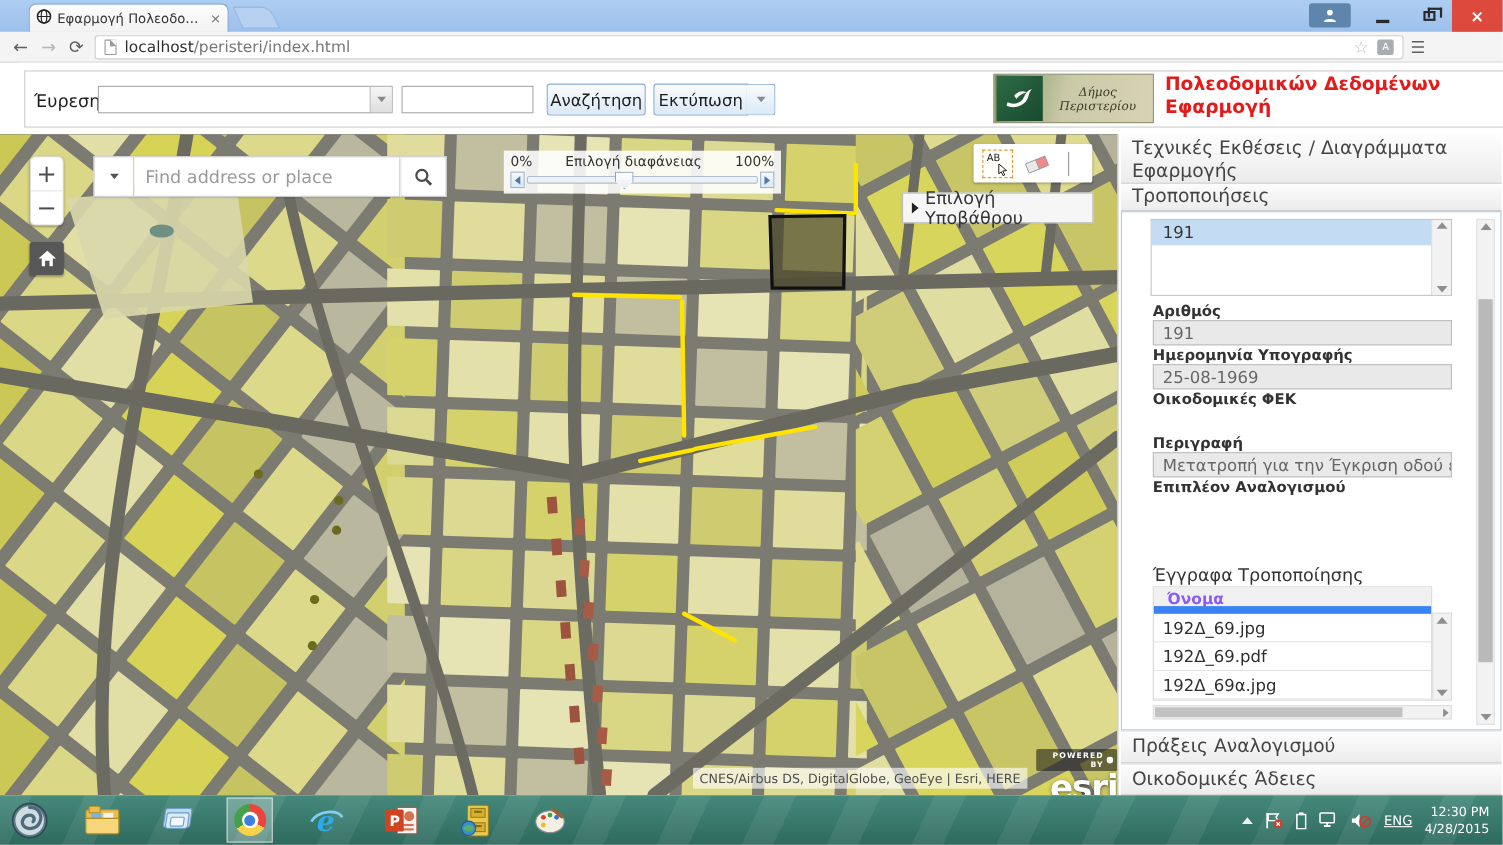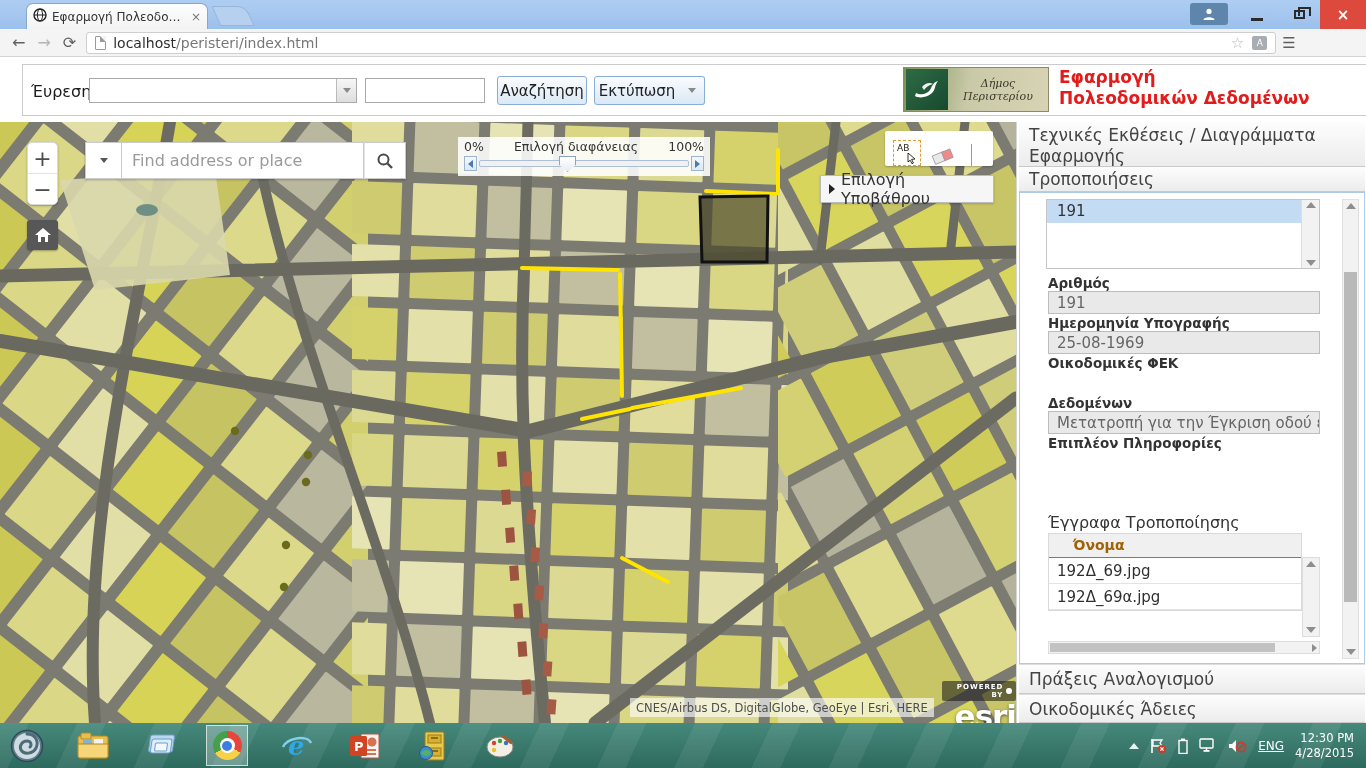--- a/index.html
+++ b/index.html
@@ -79,21 +79,21 @@
   .sliderbox { position:absolute; left:458px; top:15px; width:252px; height:39px; background:rgba(255,255,255,.88); padding:2px 6px; }
   .sliderbox .labels { display:flex; justify-content:space-between; font-size:12.5px; color:#333; }
   .slider-row { display:flex; align-items:center; margin-top:2px; gap:2px; }
   .sl-arrow { width:13px; height:15px; background:linear-gradient(#f4f8fc,#dce8f4); border:1px solid #9db6cf; display:flex; align-items:center; justify-content:center; }
   .tri-l { width:0;height:0;border-top:4px solid transparent;border-bottom:4px solid transparent;border-right:5px solid #4a7ab0; }
   .tri-r { width:0;height:0;border-top:4px solid transparent;border-bottom:4px solid transparent;border-left:5px solid #4a7ab0; }
   .sl-track { position:relative; flex:1; height:7px; background:#eef2f7; border:1px solid #aebfd2; border-radius:2px; }
   .sl-thumb { position:absolute; left:38%; top:-5px; width:17px; height:16px; background:linear-gradient(#fff,#e8edf3);
     border:1px solid #8aa3c0; clip-path:polygon(0 0,100% 0,100% 55%,50% 100%,0 55%); }
   .maptools { position:absolute; left:885px; top:9px; width:108px; height:35px; background:#fff; border-radius:2px;
-    display:flex; align-items:flex-end; gap:9px; padding:0 8px; box-shadow:0 1px 2px rgba(0,0,0,.25); }
+    display:flex; align-items:center; gap:9px; padding:0 8px; box-shadow:0 1px 2px rgba(0,0,0,.25); }
   .tool-ab { width:28px; height:26px; border:1px dashed #e49a3c; background:#fffef8; position:relative; font-size:9px; color:#222; text-align:center; }
   .tool-ab .ab { position:absolute; left:3px; top:2px; letter-spacing:0; }
   .tool-sep { width:1px; height:22px; background:#9a9a9a; margin-left:6px; }
   .basemapbtn { position:absolute; left:820px; top:53px; width:174px; height:28px; background:#f6f6f6; border:1px solid #bbb;
     display:flex; align-items:center; gap:6px; padding:0 8px; font-size:16px; color:#333; box-shadow:0 1px 2px rgba(0,0,0,.2); }
   .tri-r-dark { width:0;height:0;border-top:5px solid transparent;border-bottom:5px solid transparent;border-left:6px solid #222; }
   .attrib { position:absolute; left:630px; top:576px; height:19px; background:rgba(255,255,255,.62); font-size:11.5px; color:#4d4d4d;
     display:flex; align-items:center; padding:0 6px; white-space:nowrap; }
   .esri { position:absolute; left:942px; top:552px; text-align:right; }
   .esri .pby { display:inline-flex; align-items:center; gap:3px; background:rgba(20,20,20,.55); color:#fff; font-size:7px; font-weight:bold;
@@ -115,21 +115,21 @@
   .mini-scroll { position:absolute; right:0; top:0; width:18px; height:100%; background:#f2f2f2; border-left:1px solid #ddd; }
   .mini-scroll .up { position:absolute; top:2px; left:4px; }
   .mini-scroll .dn { position:absolute; bottom:2px; left:4px; }
   .tri-up { width:0;height:0;border-left:5px solid transparent;border-right:5px solid transparent;border-bottom:6px solid #8e8e8e; }
   .tri-dn { width:0;height:0;border-left:5px solid transparent;border-right:5px solid transparent;border-top:6px solid #8e8e8e; }
   .flabel { position:absolute; left:28px; font-size:13.5px; font-weight:bold; color:#333; }
   .fvalue { position:absolute; left:28px; width:272px; height:23px; background:#e9e9e9; border:1px solid #bdbdbd; font-size:15px; color:#666;
     padding:2px 8px 0; white-space:nowrap; overflow:hidden; }
   .docs-title { position:absolute; left:28px; top:320px; font-size:16px; color:#333; }
   .docs-table { position:absolute; left:28px; top:340px; width:254px; border:1px solid #d9d9d9; background:#fff; }
-  .docs-head { height:24px; background:#f0f0f0; border-bottom:1px solid #3b82f6; font-size:14px; font-weight:bold; color:#a16207; padding:3px 0 0 24px; }
+  .docs-head { height:24px; background:#f0f0f0; border-bottom:7px solid #3b82f6; font-size:14px; font-weight:bold; color:#8b5cf6; padding:3px 0 0 12px; }
   .docs-row { height:26px; border-bottom:1px solid #e3e3e3; font-size:15px; color:#2f2f2f; padding:4px 0 0 8px; }
   .docs-vscroll { position:absolute; left:282px; top:364px; width:18px; height:80px; background:#f2f2f2; border:1px solid #ddd; }
   .docs-hscroll { position:absolute; left:28px; top:448px; width:272px; height:13px; background:#f2f2f2; border:1px solid #ddd; }
   .docs-hscroll .thumb { position:absolute; left:1px; top:1px; width:225px; height:9px; background:#c2c2c2; }
   .docs-hscroll .ar { position:absolute; right:2px; top:2px; }
   .tri-r-s { width:0;height:0;border-top:4px solid transparent;border-bottom:4px solid transparent;border-left:5px solid #8e8e8e; }
   .outer-scroll { position:absolute; left:322px; top:6px; width:17px; height:460px; background:#f2f2f2; border:1px solid #e0e0e0; }
   .outer-scroll .thumb { position:absolute; left:1px; top:72px; width:13px; height:330px; background:#b9b9b9; }
   .outer-scroll .up { position:absolute; top:3px; left:3px; }
   .outer-scroll .dn { position:absolute; bottom:3px; left:3px; }
@@ -215,22 +215,22 @@
   <div class="logo">
     <div class="dove-sq">
       <svg width="30" height="26" viewBox="0 0 30 26">
           <path d="M4,16 C8,18 14,18 18,13 C20,10 20,6 26,4 C22,9 24,12 20,16 C16,20 8,22 3,19 Z" fill="#fff"></path>
           <path d="M10,10 C13,6 18,5 21,7 C17,8 14,10 12,13 Z" fill="#f2f2f2"></path>
         </svg>
     </div>
     <span class="script">Δήμος Περιστερίου</span>
   </div>
   <div class="apptitle">
+    <div>Πολεοδομικών Δεδομένων</div>
     <div>Εφαρμογή</div>
-    <div>Πολεοδομικών Δεδομένων</div>
   </div>
 </div>
 
 <div class="mapwrap">
   <svg id="mapsvg" width="1016" height="601" viewBox="0 0 1016 601">
     <defs>
       <clipPath id="cpA">
           <rect x="0" y="0" width="368" height="601"></rect>
         </clipPath>
       <clipPath id="cpB">
@@ -834,28 +834,29 @@
         <span class="up tri-up"></span>
         <span class="dn tri-dn"></span>
       </div>
     </div>
 
     <div class="flabel" style="top:82px">Αριθμός</div>
     <div class="fvalue" style="top:98px">191</div>
     <div class="flabel" style="top:122px">Ημερομηνία Υπογραφής</div>
     <div class="fvalue" style="top:138px">25-08-1969</div>
     <div class="flabel" style="top:162px">Οικοδομικές ΦΕΚ</div>
-    <div class="flabel" style="top:202px">Δεδομένων</div>
+    <div class="flabel" style="top:202px">Περιγραφή</div>
     <div class="fvalue" style="top:218px">Μετατροπή  για την Έγκριση οδού εν</div>
-    <div class="flabel" style="top:242px">Επιπλέον Πληροφορίες</div>
+    <div class="flabel" style="top:242px">Επιπλέον Αναλογισμού</div>
 
     <div class="docs-title">Έγγραφα Τροποποίησης</div>
     <div class="docs-table">
       <div class="docs-head">Όνομα</div>
       <div class="docs-row">192Δ_69.jpg</div>
+      <div class="docs-row">192Δ_69.pdf</div>
       <div class="docs-row">192Δ_69α.jpg</div>
     </div>
     <div class="docs-vscroll">
       <span class="tri-up" style="position:absolute;top:3px;left:3px"></span>
       <span class="tri-dn" style="position:absolute;bottom:3px;left:3px"></span>
     </div>
     <div class="docs-hscroll">
       <div class="thumb"></div>
       <span class="ar tri-r-s"></span>
     </div>

